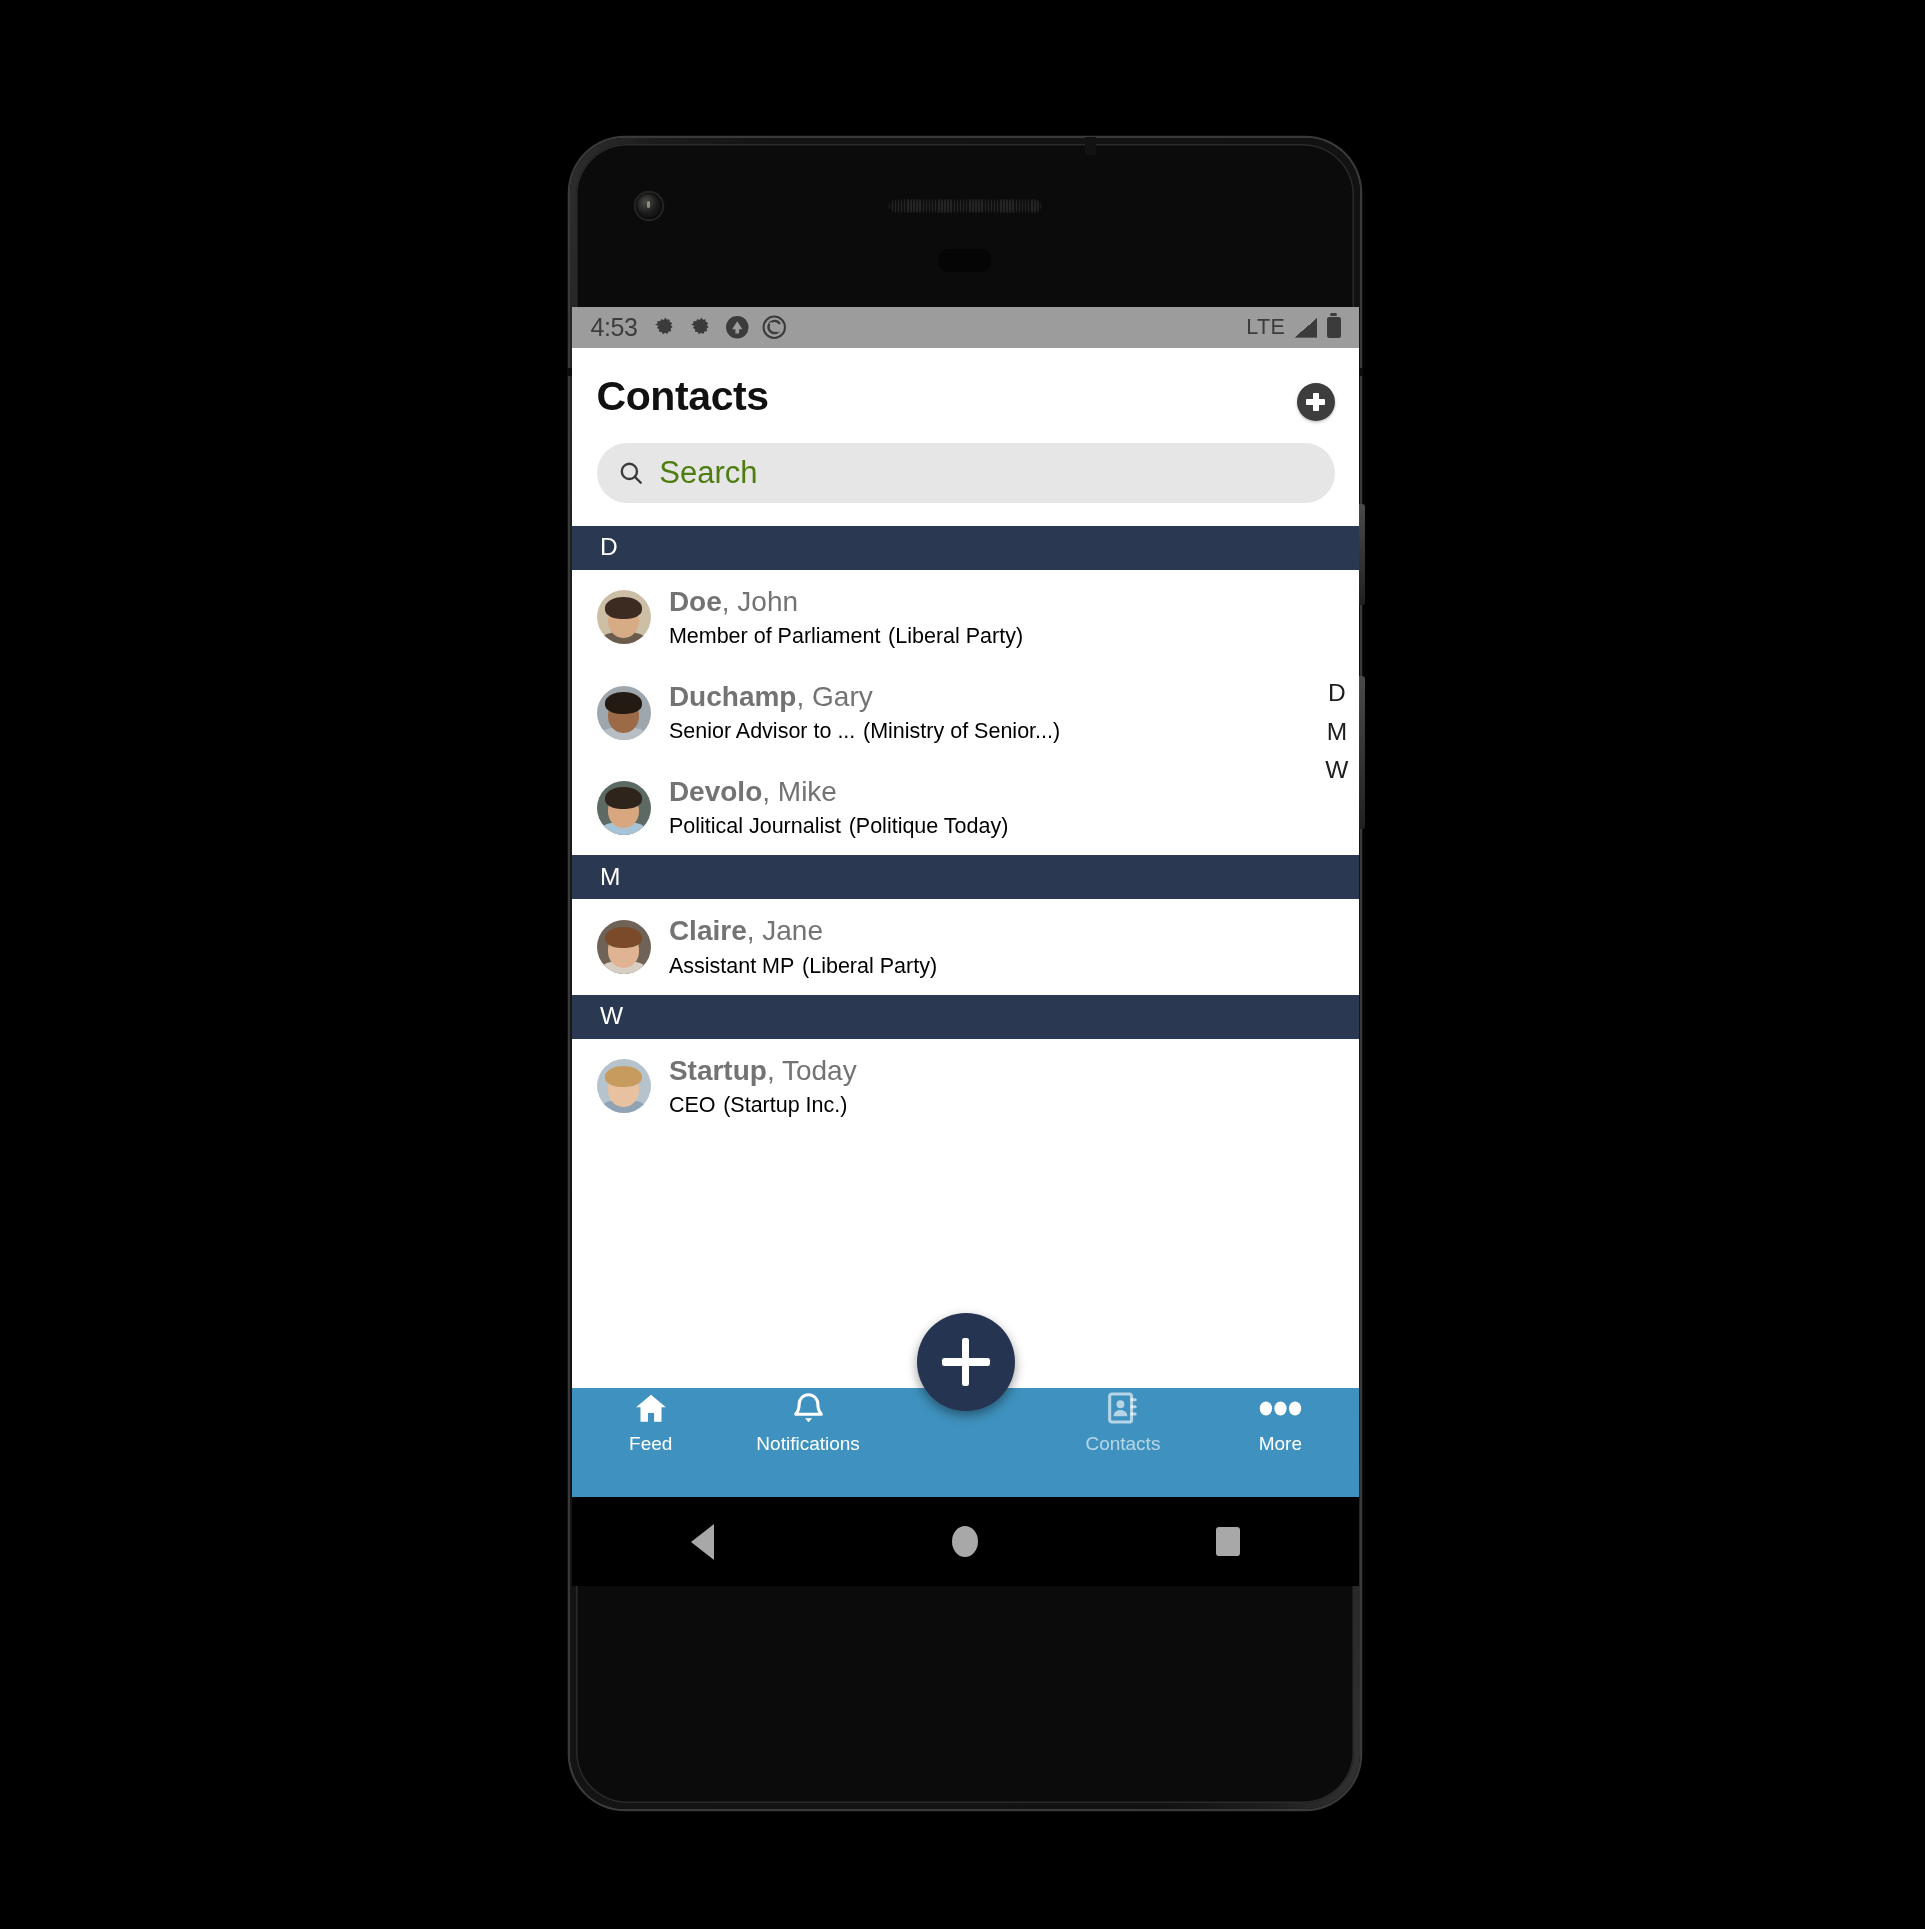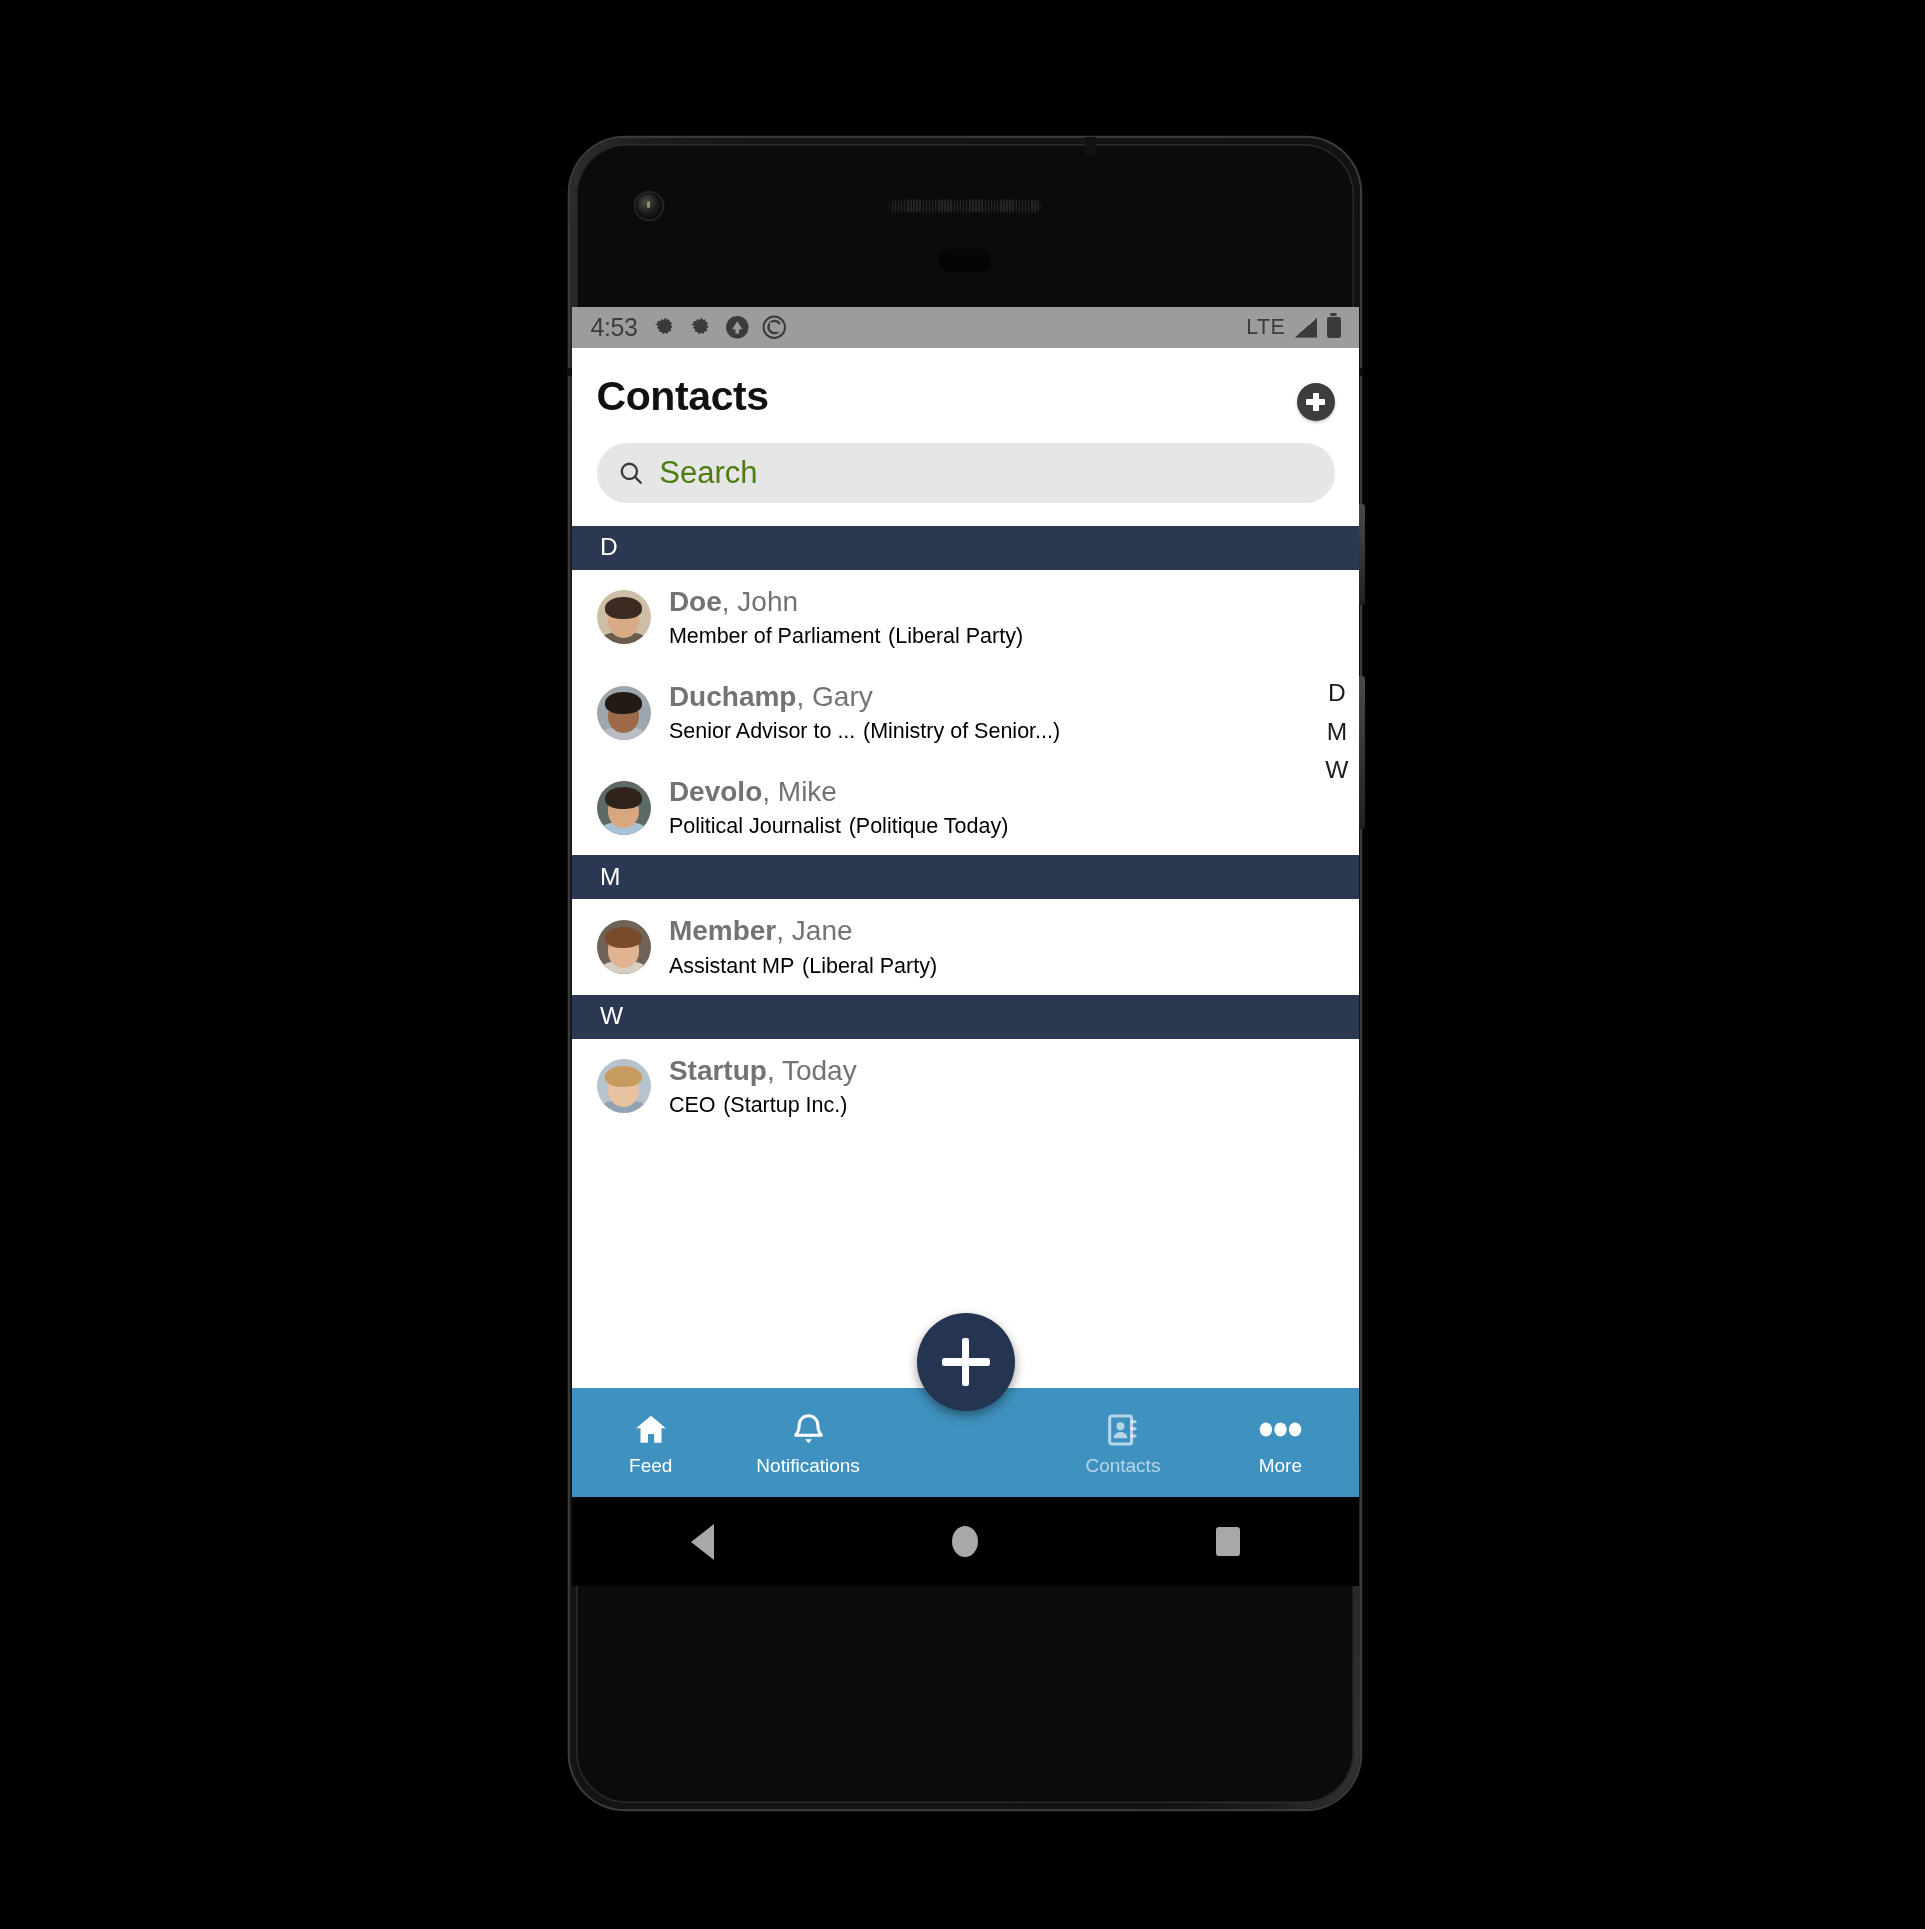--- a/index.html
+++ b/index.html
@@ -165,21 +165,21 @@
     box-shadow:0 4.6px 10.7px rgba(0,0,0,.40); cursor:pointer; z-index:5;
   }
   .fab .plus{ position:relative; width:48px; height:48px; }
   .fab .plus::before,.fab .plus::after{ content:"";position:absolute;background:#fff;border-radius:2.3px; }
   .fab .plus::before{ left:20px;top:0;width:7.7px;height:48px; }
   .fab .plus::after{ left:0;top:20px;width:48px;height:7.7px; }
 
   
   .bottom-nav{
     position:absolute; left:0; right:0; bottom:0; height:109px;
-    background:#3f92bf; display:flex; align-items:center;
+    background:#3f92bf; display:flex; align-items:flex-start;
   }
   .nav-item{
     flex:1; display:flex; flex-direction:column; align-items:center; justify-content:center;
     gap:6.1px; cursor:pointer; color:#fff;
   }
   .nav-item.spacer{ cursor:default; }
   .nav-item.active{ color:rgba(255,255,255,.62); }
   .nav-icon{ width:43px;height:40px; display:flex;align-items:center;justify-content:center; }
   .nav-icon svg{ display:block; }
   .nav-label{ font-size:19px; line-height:1; }
@@ -311,21 +311,21 @@
         </div>
         <div class="sec-header">M</div>
         <div class="contact-row">
           <div class="avatar">
             <span class="bg" style="background:#6f6257"></span>
             <span class="body" style="background:#d8cfc4"></span>
             <span class="face" style="background:#e0b492"></span>
             <span class="hair" style="background:#7a4a2a;left:16%;top:12%;width:68%;height:40%"></span>
           </div>
           <div class="c-texts">
-            <div class="c-name"><span class="last">Member</span><span class="first">, </span><span class="first">Jane</span></div>
+            <div class="c-name"><span class="last">Claire</span><span class="first">, </span><span class="first">Jane</span></div>
             <div class="c-role"><span>Assistant MP</span><span class="org">(Liberal Party)</span></div>
           </div>
         </div>
         <div class="sec-header">W</div>
         <div class="contact-row">
           <div class="avatar">
             <span class="bg" style="background:#b6c3cc"></span>
             <span class="body" style="background:#8fa3b4"></span>
             <span class="face" style="background:#e8c1a0"></span>
             <span class="hair" style="background:#c79a5e;left:16%;top:12%;width:68%;height:40%"></span>

